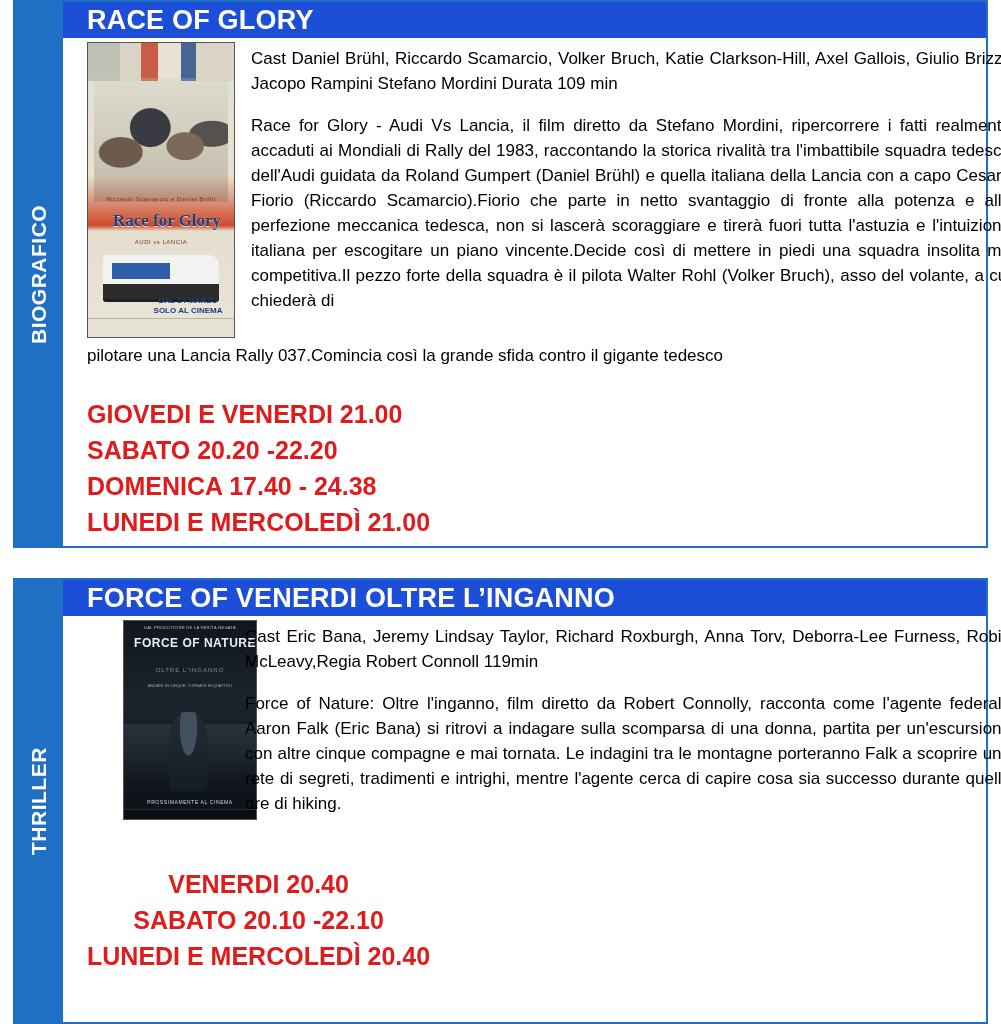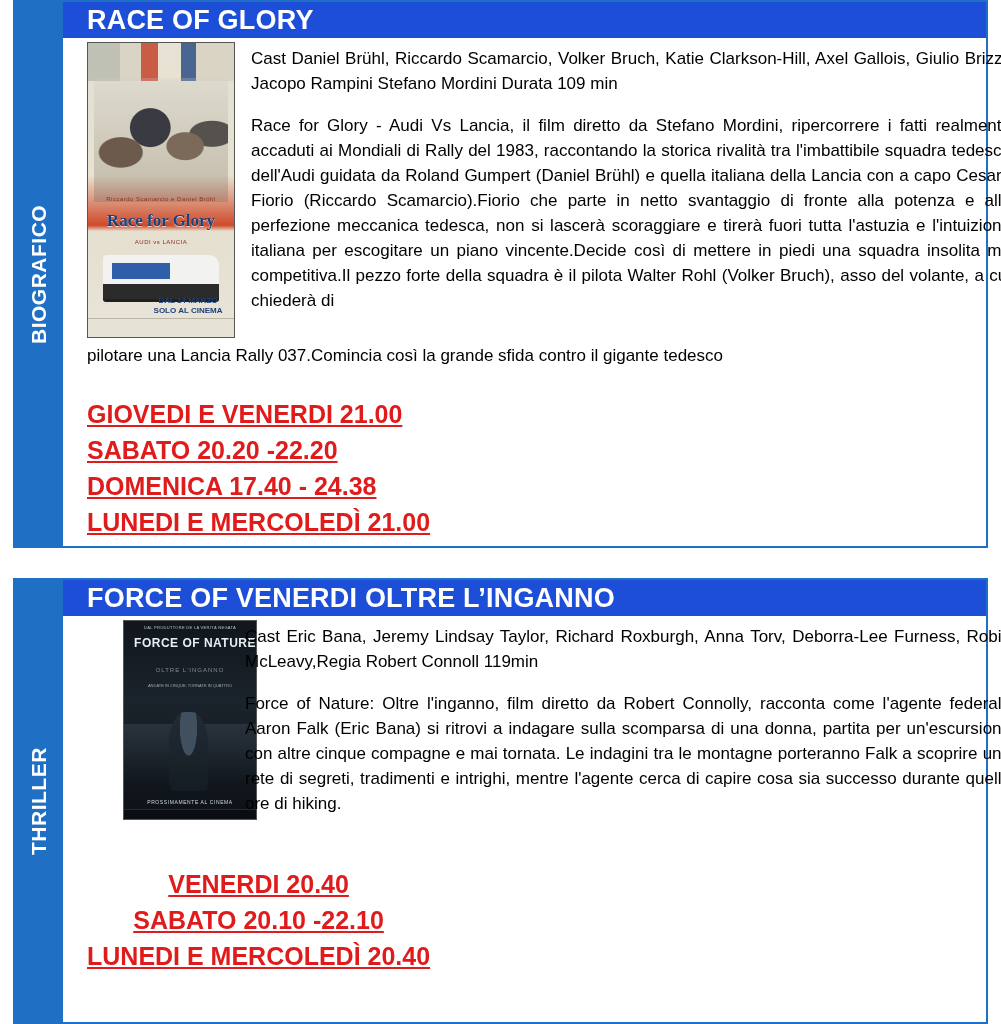--- a/index.html
+++ b/index.html
@@ -120,21 +120,21 @@
     width: 92%; height: 42%;
     background:
       radial-gradient(ellipse at 20% 60%, #6c5a4c 0 14%, transparent 15%),
       radial-gradient(ellipse at 42% 40%, #3a3a42 0 18%, transparent 19%),
       radial-gradient(ellipse at 68% 55%, #7b6a5a 0 14%, transparent 15%),
       radial-gradient(ellipse at 88% 45%, #55514d 0 13%, transparent 14%),
       linear-gradient(180deg, rgba(210,205,190,.25), rgba(120,110,100,.35));
   }
   .p1-title {
     position: absolute;
-    left: 0; top: 57%;
+    left: 6px; top: 57%;
     width: 100%;
     text-align: center;
     color: #16427e;
     font-weight: bold;
     font-size: 17px;
     font-family: "Liberation Serif", serif;
     text-shadow: 0 1px 0 rgba(255,255,255,.7);
   }
   .p1-sub {
     position: absolute;
@@ -281,21 +281,20 @@
     width: 766px;
   }
 
   .showtimes {
     position: absolute;
     color: #e01b1b;
     font-weight: bold;
     font-size: 25px;
     line-height: 36px;
     font-family: "Liberation Sans", sans-serif;
-    text-decoration: underline;
   }
   .showtimes div { white-space: nowrap; }
   .st-1 { left: 24px; top: 358px; }
   .st-2 { left: 24px; top: 250px; text-align: center; }
 </style>
 </head>
 <body>
 
 <div class="page">
 

